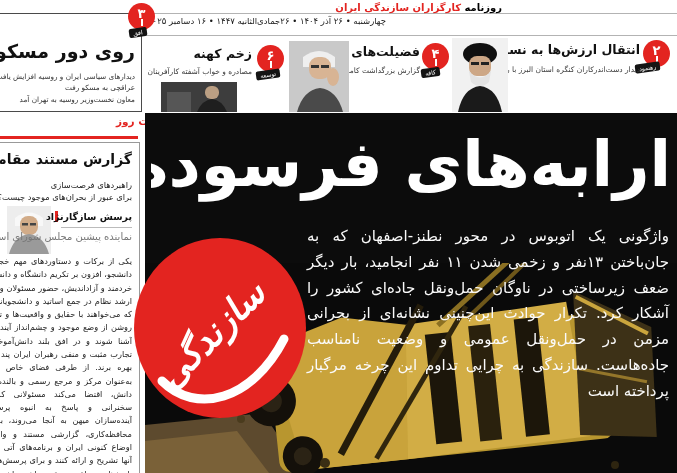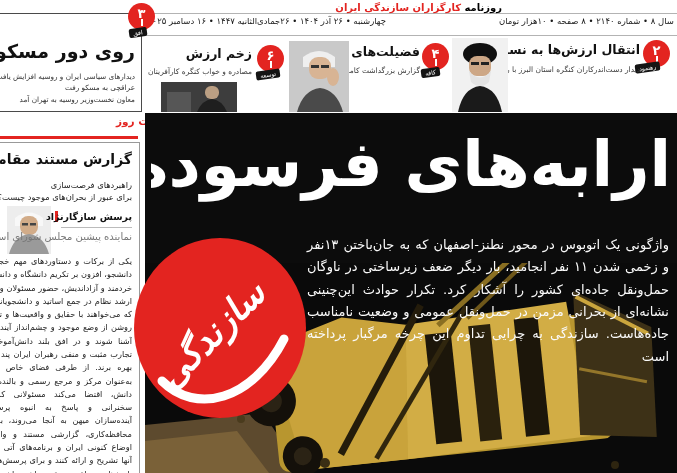--- a/index.html
+++ b/index.html
@@ -37,32 +37,31 @@
   .n-name{right:7px;top:68px;font-size:9.5px;font-weight:bold;color:#111;}
   .n-mark{left:86px;top:68px;width:3px;height:11px;background:#e32420;}
   .n-rule{left:92px;right:7px;top:84px;height:1px;background:#bbb;}
   .n-role{right:7px;top:88px;font-size:10px;color:#777;white-space:nowrap;}
   .n-body{left:4px;right:7px;top:112px;bottom:3px;font-size:8.2px;line-height:1.62;
           color:#1d1d1d;text-align:justify;text-align-last:right;overflow:hidden;}
   
   .black{left:145px;top:113px;width:532px;height:360px;background:#0c0c0c;}
   .hl-wrap{right:6px;top:2px;width:520px;height:102px;overflow:hidden;text-align:right;}
   .hl{margin:0;font-size:63px;line-height:100px;font-weight:bold;color:#fff;white-space:nowrap;}
-  .lead{right:8px;top:121px;width:362px;font-size:13px;line-height:1.72;color:#fafafa;
+  .lead{right:8px;top:111px;width:362px;font-size:15px;line-height:1.72;color:#fafafa;
         text-align:justify;text-align-last:right;}
   .photo-svg{left:0;top:150px;width:532px;height:210px;}
   .stamp{left:-13px;top:122px;width:176px;height:186px;}
 </style>
 </head>
 <body>
 
 <div class="page">
 
   <div class="abs rule-top"></div>
-  <div class="abs m-info nowrap">سال ۸ • شماره ۲۱۴۰ • ۸ صفحه • ۱۰هزار تومان</div>
   <div class="abs m-name nowrap">
     <span>روزنامه</span>
     <span class="red">کارگزاران سازندگی ایران</span>
   </div>
   <div class="abs m-date nowrap">چهارشنبه • ۲۶ آذر ۱۴۰۴ • ۲۶جمادی‌الثانیه ۱۴۴۷ • ۱۶ دسامبر ۲۰۲۵</div>
   <div class="abs rule-bot"></div>
 
   <div class="abs" style="left:450px;top:38px;width:227px;height:74px;">
     <div class="abs circ" style="left:193px;top:2px;">
       <span>۲</span>
@@ -97,22 +96,22 @@
       <ellipse cx="44" cy="36" rx="6" ry="9" fill="#d8b494"></ellipse>
       <path d="M8 71 q6 -22 23 -24 q17 2 23 24 Z" fill="#4a4a4a"></path>
     </svg>
   </div>
 
   <div class="abs" style="left:145px;top:38px;width:140px;height:74px;">
     <div class="abs circ" style="left:112px;top:7px;">
       <span>۶</span>
     </div>
     <div class="abs tag" style="left:111px;top:32px;">توسعه</div>
-    <div class="abs t-title" style="right:33px;top:8px;">زخم ارزش</div>
-    <div class="abs t-sub" style="right:33px;top:29px;">مصادره و خواب کنگره کارآفرینان</div>
+    <div class="abs t-title" style="right:33px;top:8px;">زخم کهنه</div>
+    <div class="abs t-sub" style="right:33px;top:29px;">مصادره و خواب آشفته کارآفرینان</div>
     <svg class="abs" style="left:16px;top:44px;width:76px;height:30px;" viewBox="0 0 76 30" aria-hidden="true">
       <rect width="76" height="30" fill="#3d3d3d"></rect>
       <rect x="44" y="4" width="14" height="13" rx="6" fill="#bb9f83"></rect>
       <path d="M36 30 q5 -12 15 -13 q10 1 15 13 Z" fill="#1f1f1f"></path>
       <rect x="6" y="10" width="24" height="20" fill="#565656"></rect>
     </svg>
   </div>
 
   <div class="abs box3">
     <div class="abs circ" style="left:169px;top:-11px;">

